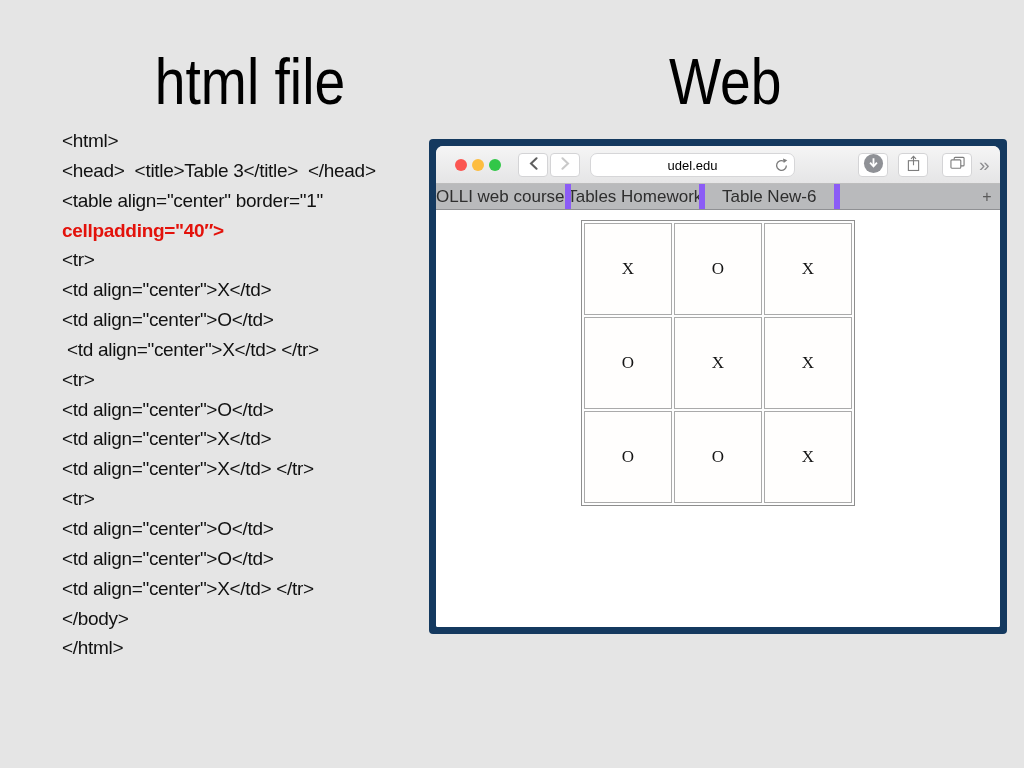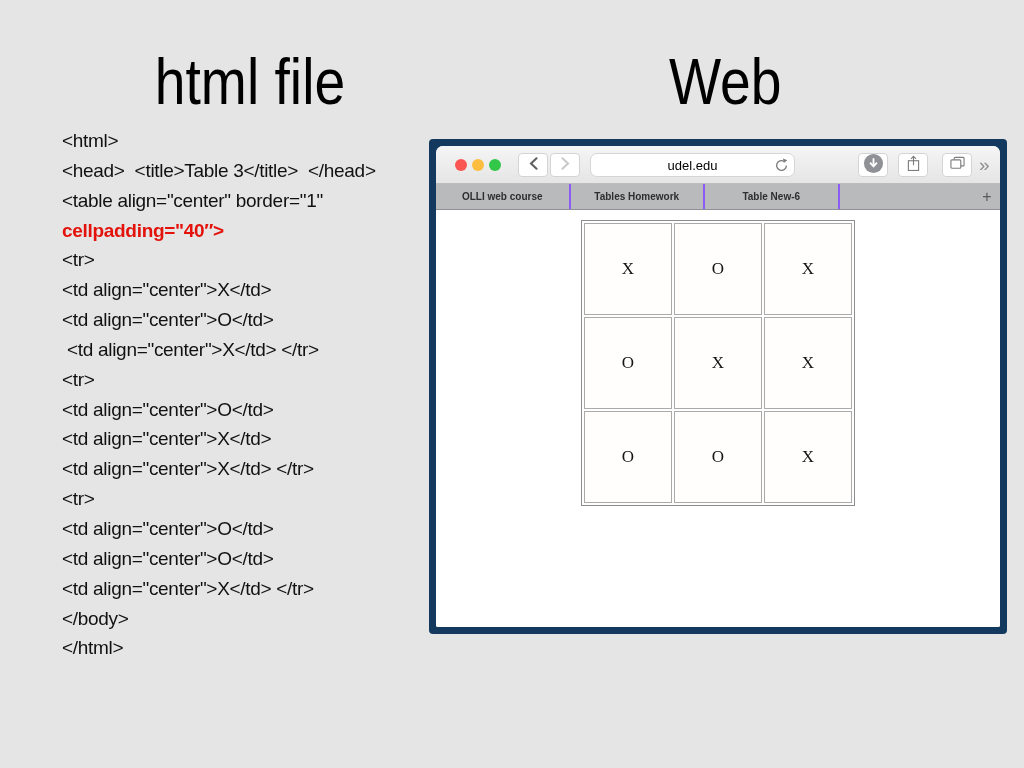--- a/index.html
+++ b/index.html
@@ -70,22 +70,22 @@
   }
 
   
   .tabbar {
     height:26px; flex:0 0 26px; display:flex;
     background:#b9babc; border-bottom:1px solid #8f9093;
   }
   .tabstrip { display:flex; flex:1; }
   .tab {
     flex:1; display:flex; align-items:center; justify-content:center;
-    font-size:10px; color:#2e2e2e; border-right:2px solid #8b5cf6;
-    overflow:hidden; white-space:nowrap;font-weight:bold;
+    font-size:17px; color:#2e2e2e; border-right:6px solid #8b5cf6;
+    overflow:hidden; white-space:nowrap;
   }
   .tab.active { background:#d8d9db;margin-top:48px; }
   .newtab {
     width:26px; display:flex; align-items:center; justify-content:center;
     font-size:16px; color:#5a5a5a;
   }
 
   
   .content { flex:1; background:#ffffff; overflow:hidden; }
   table.ttt {

